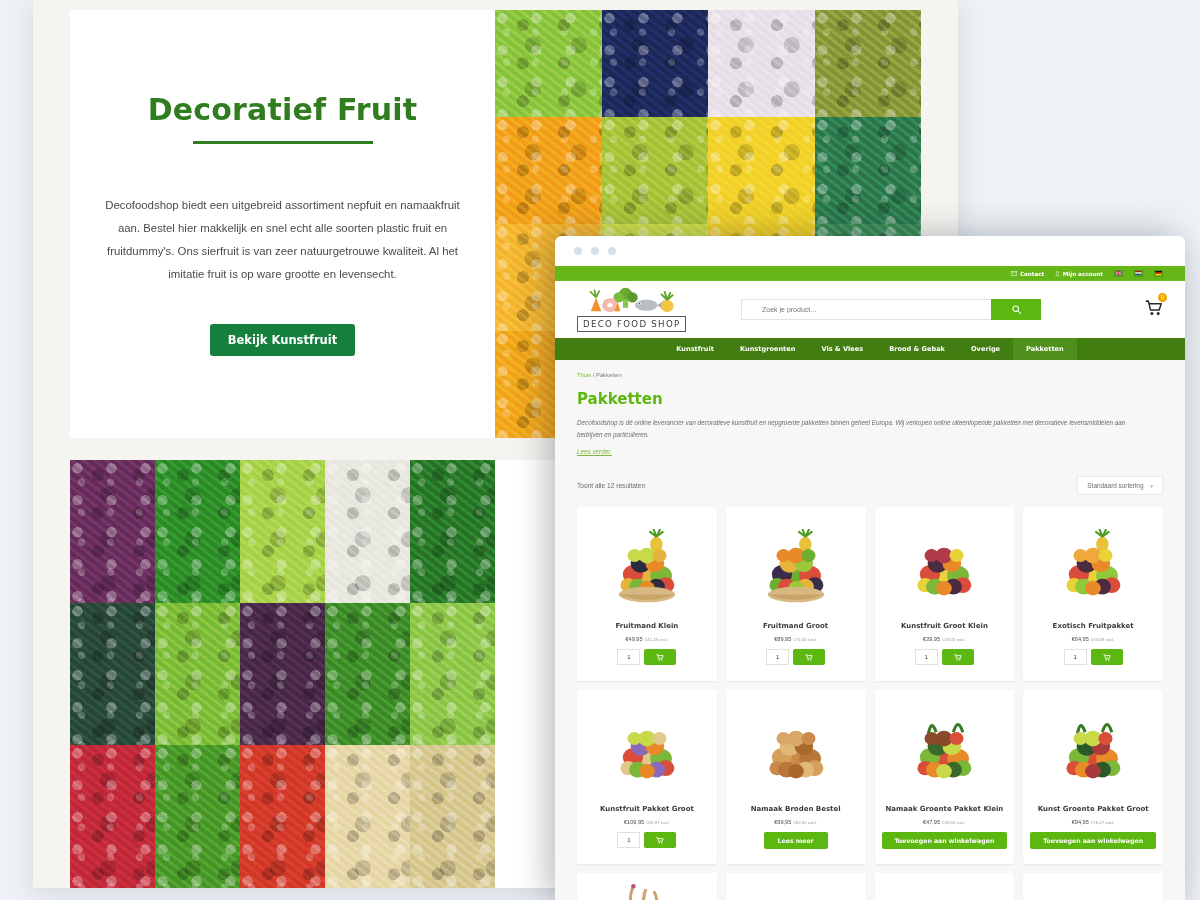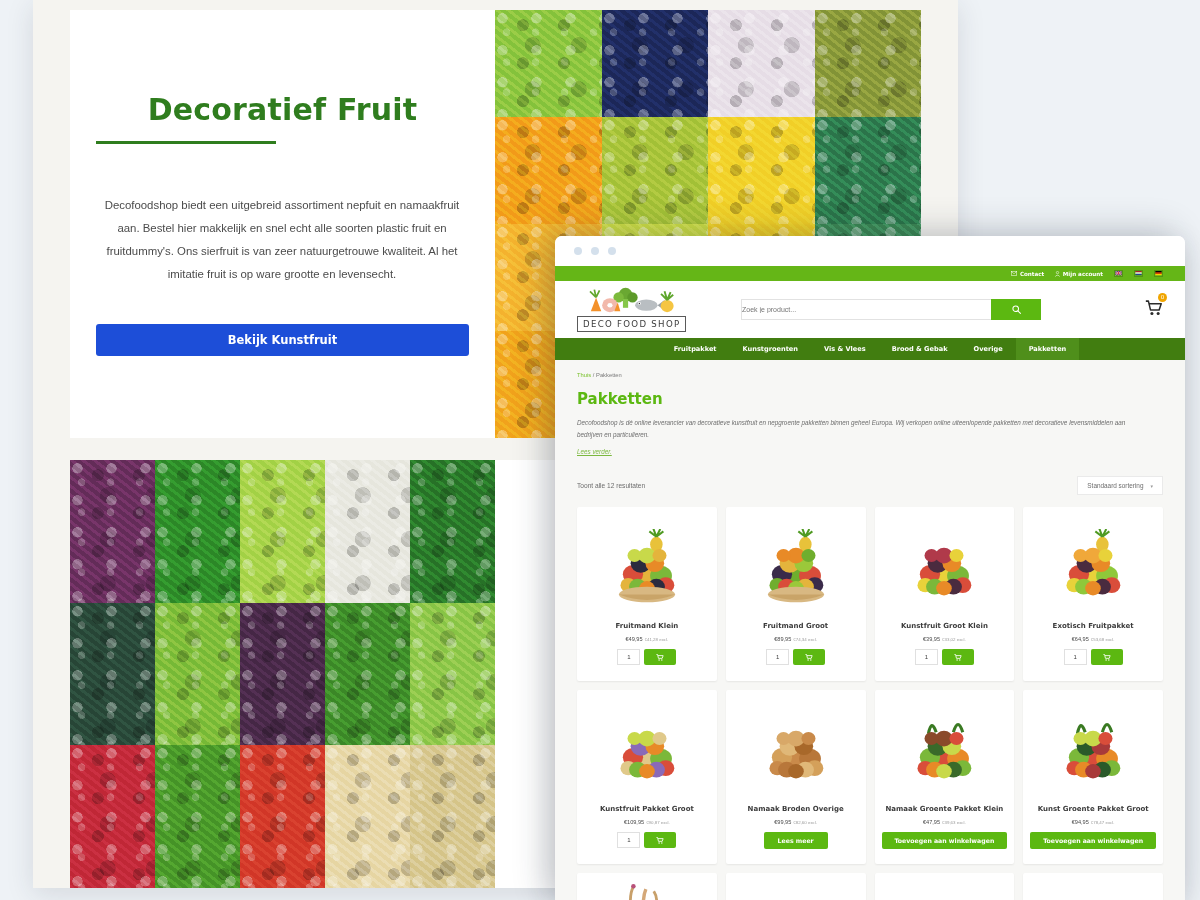--- a/index.html
+++ b/index.html
@@ -20,39 +20,39 @@
   }
   .promo-card {
     position: absolute; left: 37px; top: 10px;
     width: 851px; height: 428px;
     background: #ffffff;
     display: flex;
   }
   .promo-text {
     width: 425px; height: 100%;
     display: flex; flex-direction: column;
-    justify-content: center;
+    align-items: center; justify-content: center;
     padding: 0 26px;
   }
   .promo-title {
     font-size: 30px; font-weight: bold; color: #2f7d1e;
     letter-spacing: .2px; text-align: center;
     font-family: "DejaVu Sans", sans-serif;
   }
   .promo-rule {
     width: 180px; height: 3px; background: #2f7d1e;
     margin: 14px 0 22px 0;
   }
   .promo-body {
     font-size: 11.4px; line-height: 2.0; color: #4b4b4b;
     text-align: center; max-width: 372px; margin-top: 28px;
   }
   .promo-btn {
     margin-top: 38px;
-    background: #1d4ed8; color: #fff;
+    background: #15803d; color: #fff;
     font-size: 11.5px; font-weight: bold;
     padding: 9px 18px; border: 0; border-radius: 3px;
     cursor: pointer; font-family: "DejaVu Sans", sans-serif;
   }
   .promo-img { flex: 1; position: relative; overflow: hidden; }
 
   
   .mosaic { position: absolute; inset: 0; display: grid; }
   .m-fruit { grid-template-columns: repeat(4, 1fr); grid-template-rows: repeat(4, 1fr); }
   .m-veg   { grid-template-columns: repeat(5, 1fr); grid-template-rows: repeat(3, 1fr); }
@@ -121,21 +121,21 @@
   .logo-name {
     margin-top: 1px; border: 1.2px solid #5a5a5a; display: inline-block;
     padding: 2.2px 5px; font-size: 8.6px; font-weight: normal;
     letter-spacing: 1.3px; color: #3b3b3b;
     font-family: "DejaVu Sans", sans-serif;
   }
   .search-wrap { flex: 1; display: flex; justify-content: center; }
   .search-box { display: flex; width: 300px; height: 21px; }
   .search-input {
     flex: 1; border: 1px solid #e2e2e2; border-right: 0;
-    font-size: 7px; padding: 0 0; color: #8a8a8a; outline: none;
+    font-size: 7px; padding: 0 20px; color: #8a8a8a; outline: none;
     font-family: "Liberation Sans", sans-serif; background: #fff;
   }
   .search-btn {
     width: 50px; background: #5cb811; border: 0; cursor: pointer;
     display: flex; align-items: center; justify-content: center;
   }
   .cart-wrap { width: 72px; display: flex; justify-content: flex-end; position: relative; }
   .cart-badge {
     position: absolute; top: -7px; right: -4px;
     width: 9px; height: 9px; border-radius: 50%;
@@ -439,21 +439,21 @@
             <circle cx="8.4" cy="17" r="1.9" fill="#2b2b2b"></circle>
             <circle cx="16.2" cy="17" r="1.9" fill="#2b2b2b"></circle>
           </svg>
           <span class="cart-badge">0</span>
         </div>
       </div>
     </div>
 
     <div class="navbar" id="navbar">
         <div class="nav-item">
-          <span>Fruitpakket</span>
+          <span>Kunstfruit</span>
         </div>
         <div class="nav-item">
           <span>Kunstgroenten</span>
         </div>
         <div class="nav-item">
           <span>Vis &amp; Vlees</span>
         </div>
         <div class="nav-item">
           <span>Brood &amp; Gebak</span>
         </div>
@@ -659,21 +659,21 @@
                 <ellipse cx="50" cy="34" rx="11" ry="10.120000000000001" fill="#d8a868"></ellipse>
                 <ellipse cx="26" cy="72" rx="10" ry="9.200000000000001" fill="#c98a4a"></ellipse>
                 <ellipse cx="74" cy="72" rx="11" ry="10.120000000000001" fill="#d4a05a"></ellipse>
                 <ellipse cx="38" cy="74" rx="11" ry="10.120000000000001" fill="#b8773a"></ellipse>
                 <ellipse cx="62" cy="74" rx="11" ry="10.120000000000001" fill="#e0b878"></ellipse>
                 <ellipse cx="50" cy="76" rx="10" ry="9.200000000000001" fill="#a8682a"></ellipse>
                 <ellipse cx="34" cy="34" rx="9" ry="8.280000000000001" fill="#d8a868"></ellipse>
                 <ellipse cx="66" cy="34" rx="9" ry="8.280000000000001" fill="#c98a4a"></ellipse>
               </svg>
             </div>
-            <div class="p-name">Namaak Broden Overige</div>
+            <div class="p-name">Namaak Broden Bestel</div>
             <div class="p-price"><span>€99,95</span><span class="excl">€82,60 excl.</span></div>
             <div class="p-actions">
               <button class="wide-btn">Lees meer</button>
             </div>
           </div>
           <div class="p-card">
             <div class="p-img">
               <svg viewBox="0 0 100 100" width="78" height="78">
                 <path d="M30 28 Q34 8 40 26" stroke="#3a7a22" stroke-width="4" fill="none"></path>
            <path d="M62 26 Q68 6 74 26" stroke="#3a7a22" stroke-width="4" fill="none"></path>

